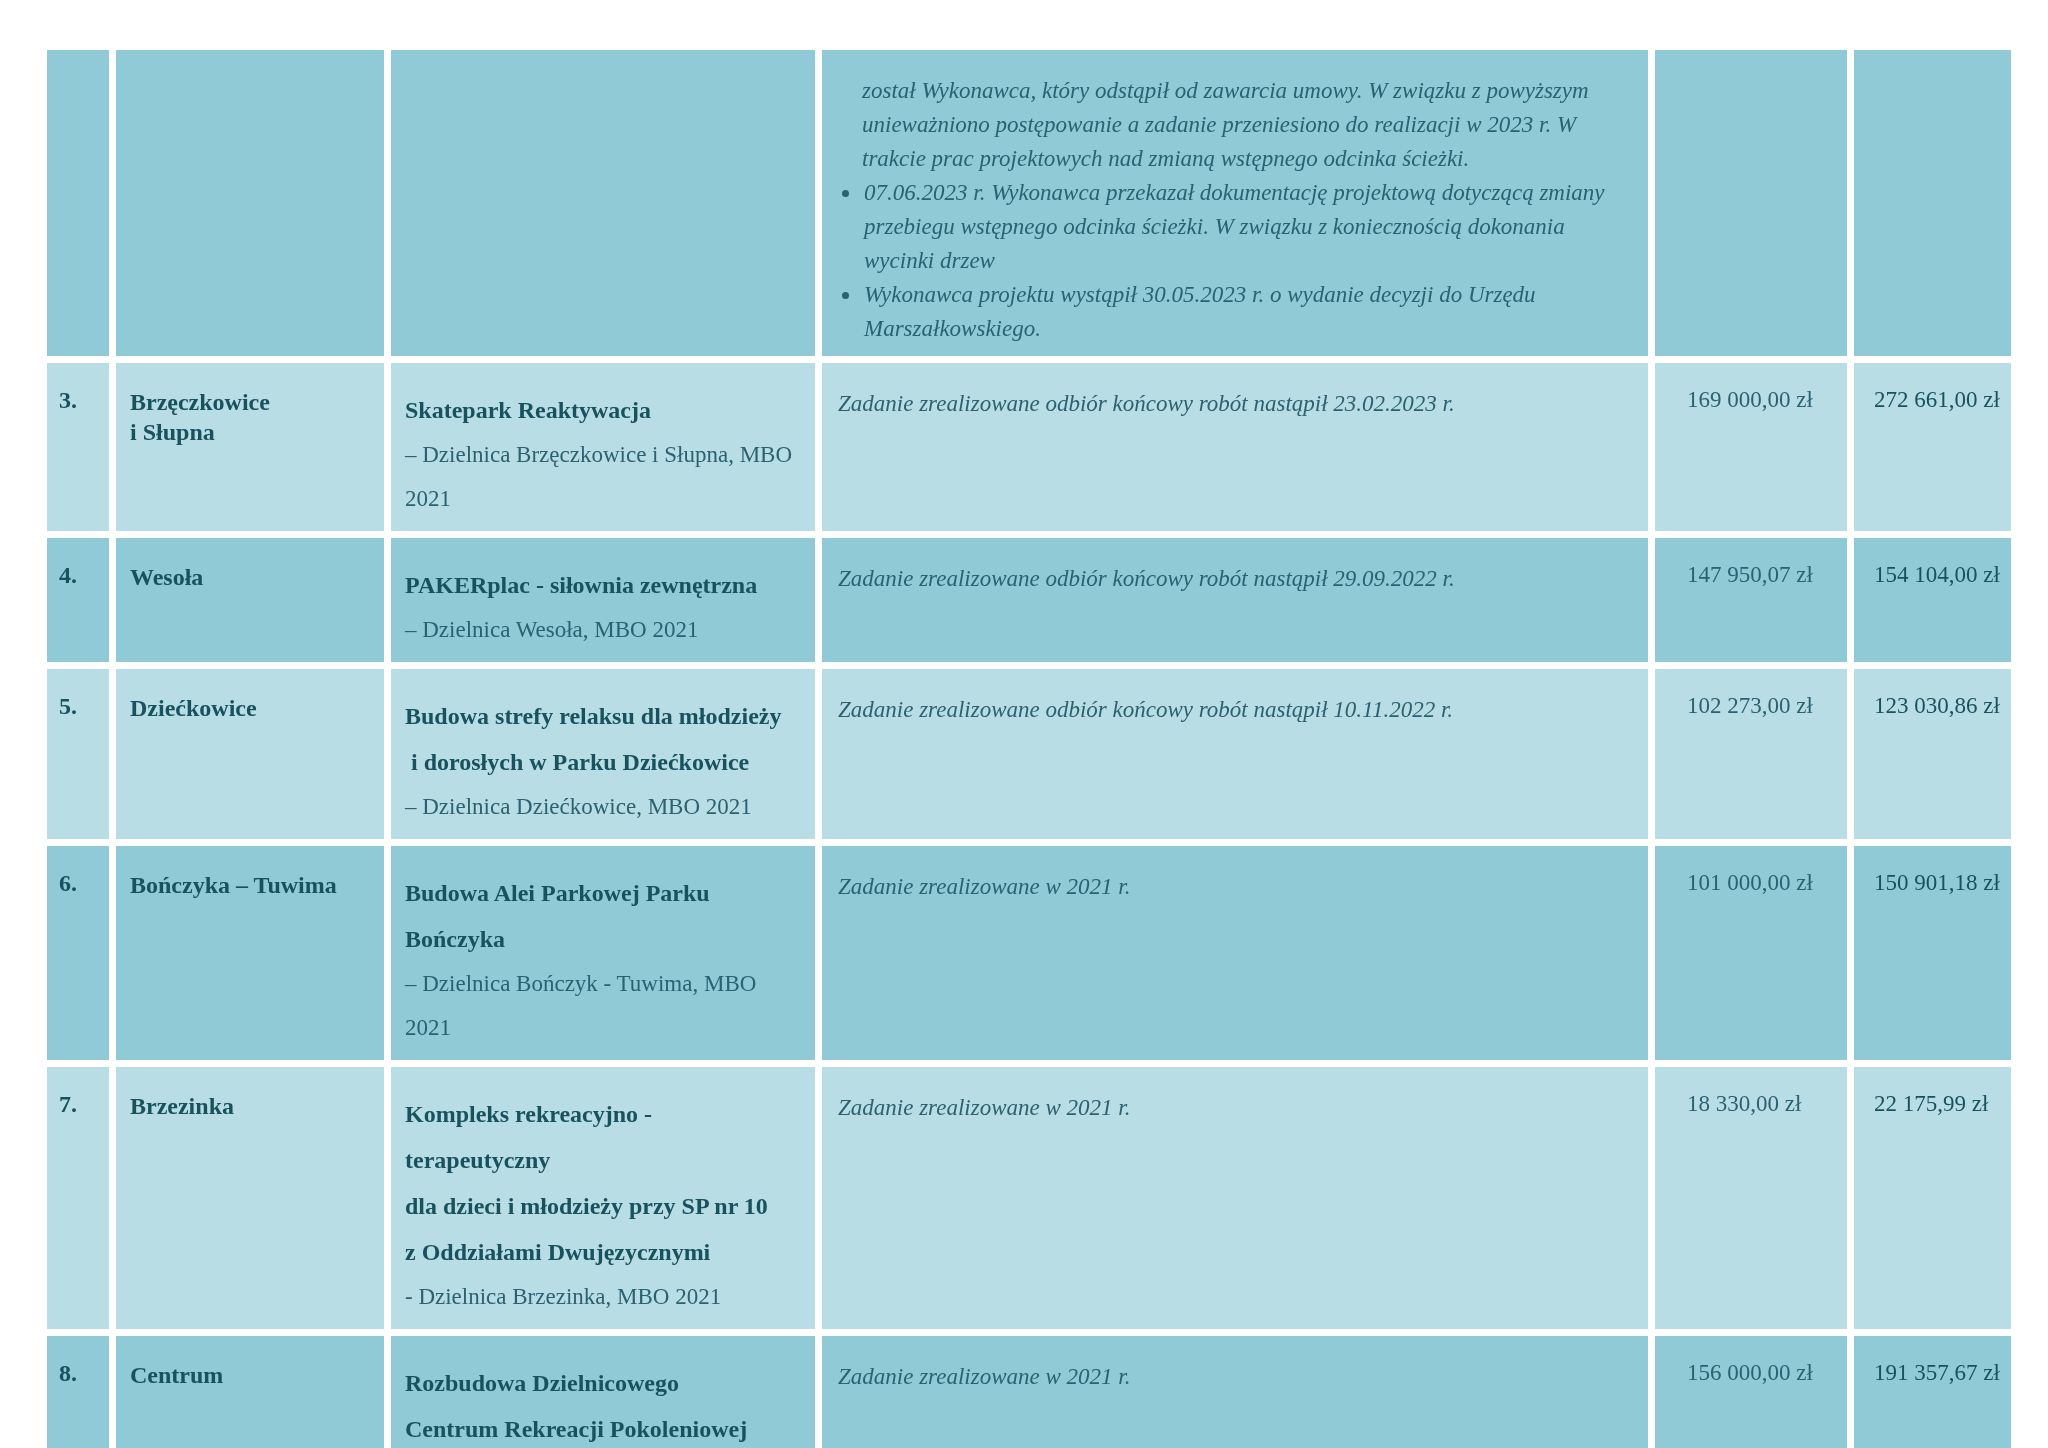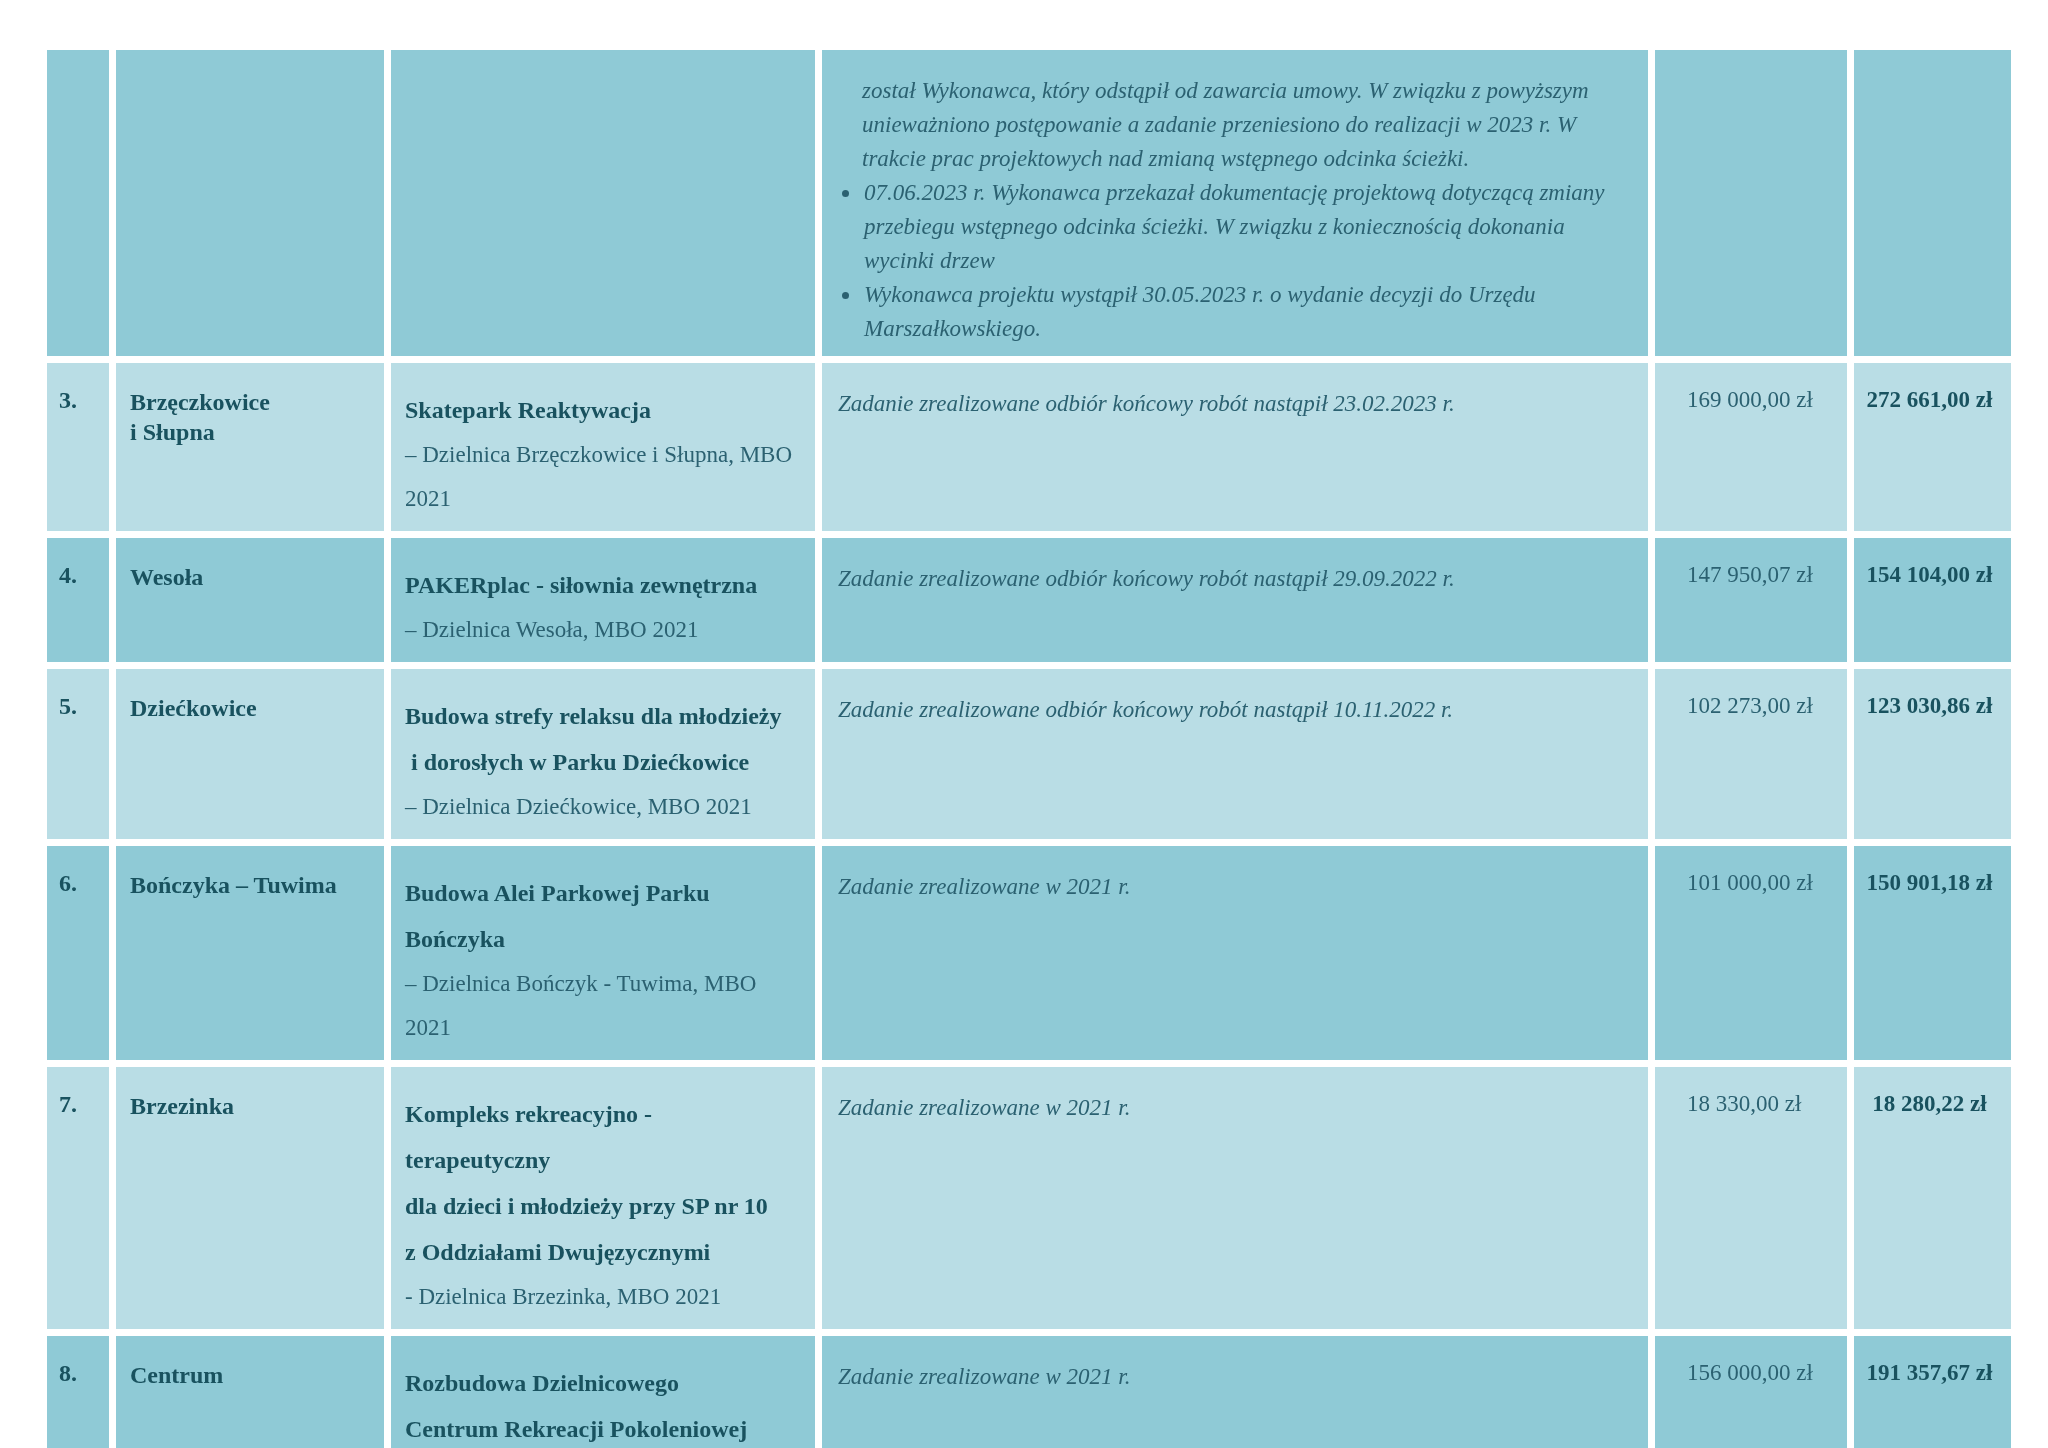--- a/index.html
+++ b/index.html
@@ -62,23 +62,23 @@
     font-style:italic; font-size:23px;
     color:var(--text-body,#2b6171);
     padding-left:16px; line-height:34px;
   }
   td.amount {
     font-size:23px;
     color:var(--text-body,#2b6171);
     padding-left:32px;
   }
   td.amount-final {
-    font-weight:bold; font-size:23px;
+    font-weight:normal; font-size:23px;
     color:var(--text-bold,#19525f);
-    text-align:center; padding-left:0; padding-right:6px;
+    padding-left:20px; padding-right:6px;
   }
 
   .cont {
     font-style:italic; font-size:22px; line-height:37px;
     color:var(--text-body,#2b6171);
   }
   .cont .para { margin:0 6px 0 24px; }
   .cont ul { margin:0 6px 0 0; padding-left:24px; list-style:disc; }
   .cont li { padding-left:2px; }
 </style>
@@ -166,21 +166,21 @@
         <td class="no">7.</td>
         <td class="district">Brzezinka</td>
         <td class="titlecell">
           <div class="proj-title">Kompleks rekreacyjno - terapeutyczny
 dla dzieci i młodzieży przy SP nr 10
 z Oddziałami Dwujęzycznymi</div>
           <div class="proj-subtitle">- Dzielnica Brzezinka, MBO 2021</div>
         </td>
         <td class="statuscell">Zadanie zrealizowane w 2021 r.</td>
         <td class="amount">18 330,00 zł</td>
-        <td class="amount-final">18 280,22 zł</td>
+        <td class="amount-final">22 175,99 zł</td>
       </tr>
 
       <tr class="dark r-8">
         <td class="no">8.</td>
         <td class="district">Centrum</td>
         <td class="titlecell">
           <div class="proj-title">Rozbudowa Dzielnicowego
 Centrum Rekreacji Pokoleniowej</div>
           <div class="proj-subtitle">– Dzielnica Mysłowice-Centrum,
 MBO 2021</div>

